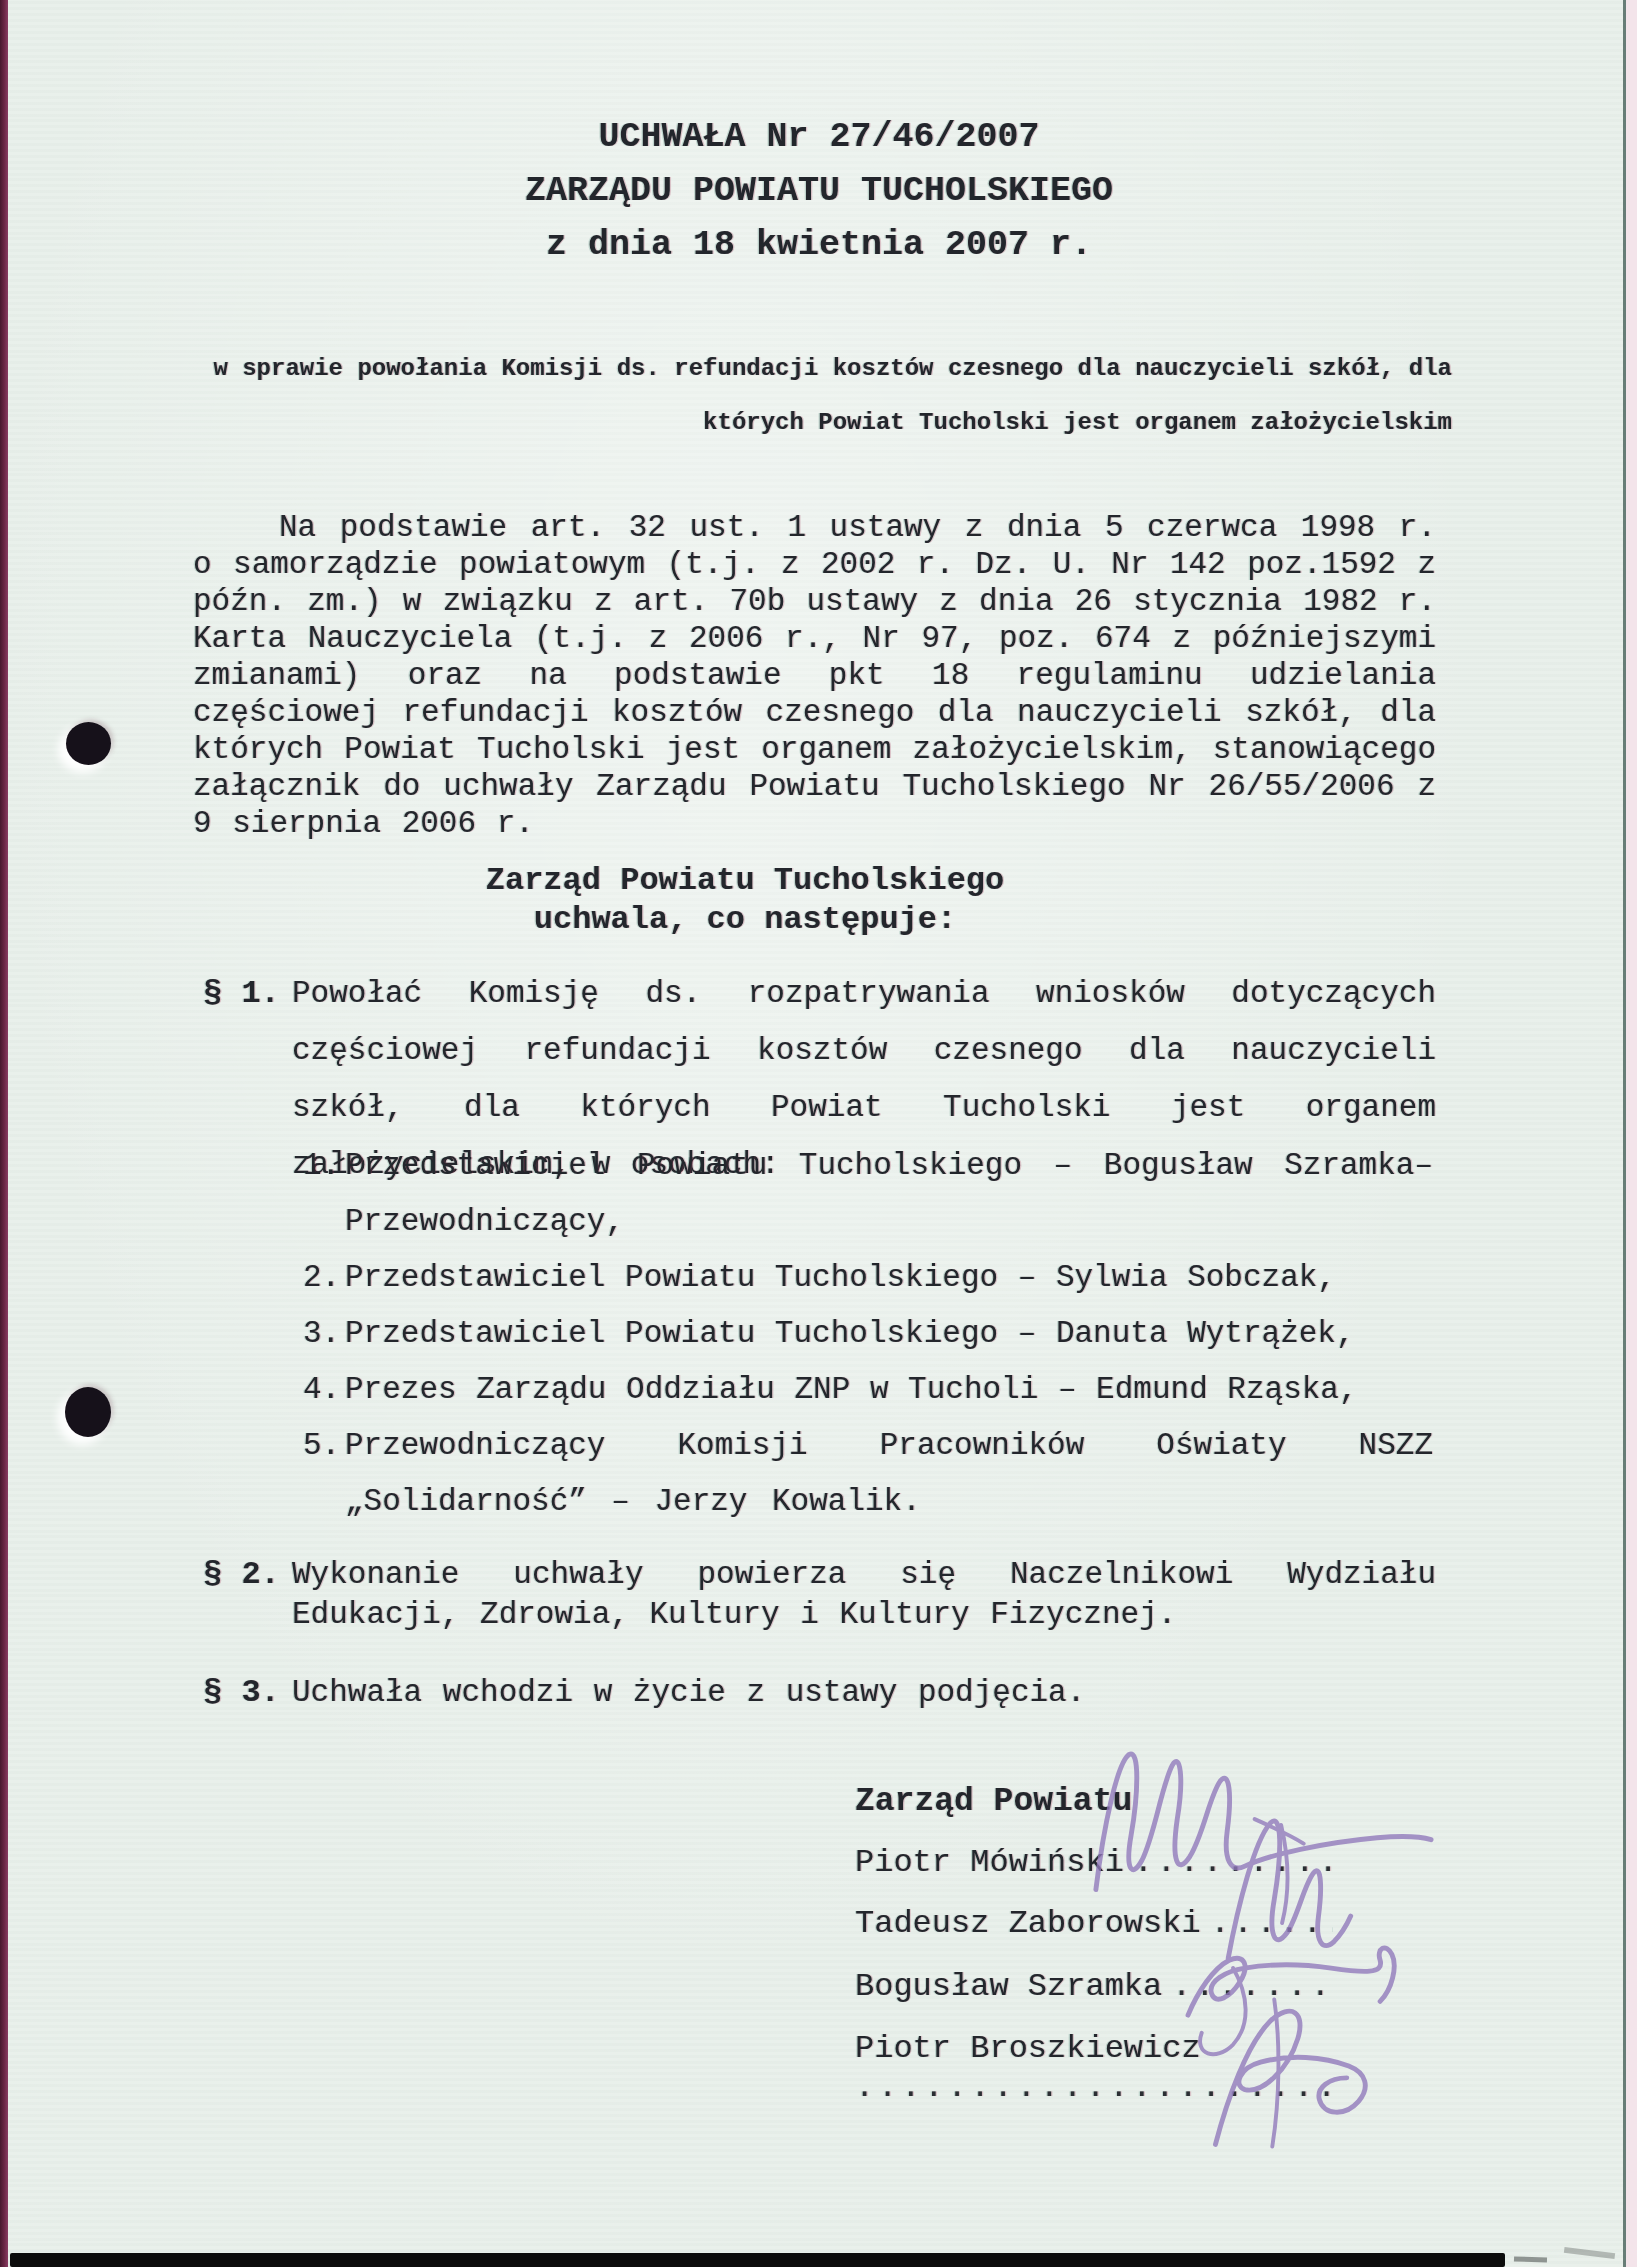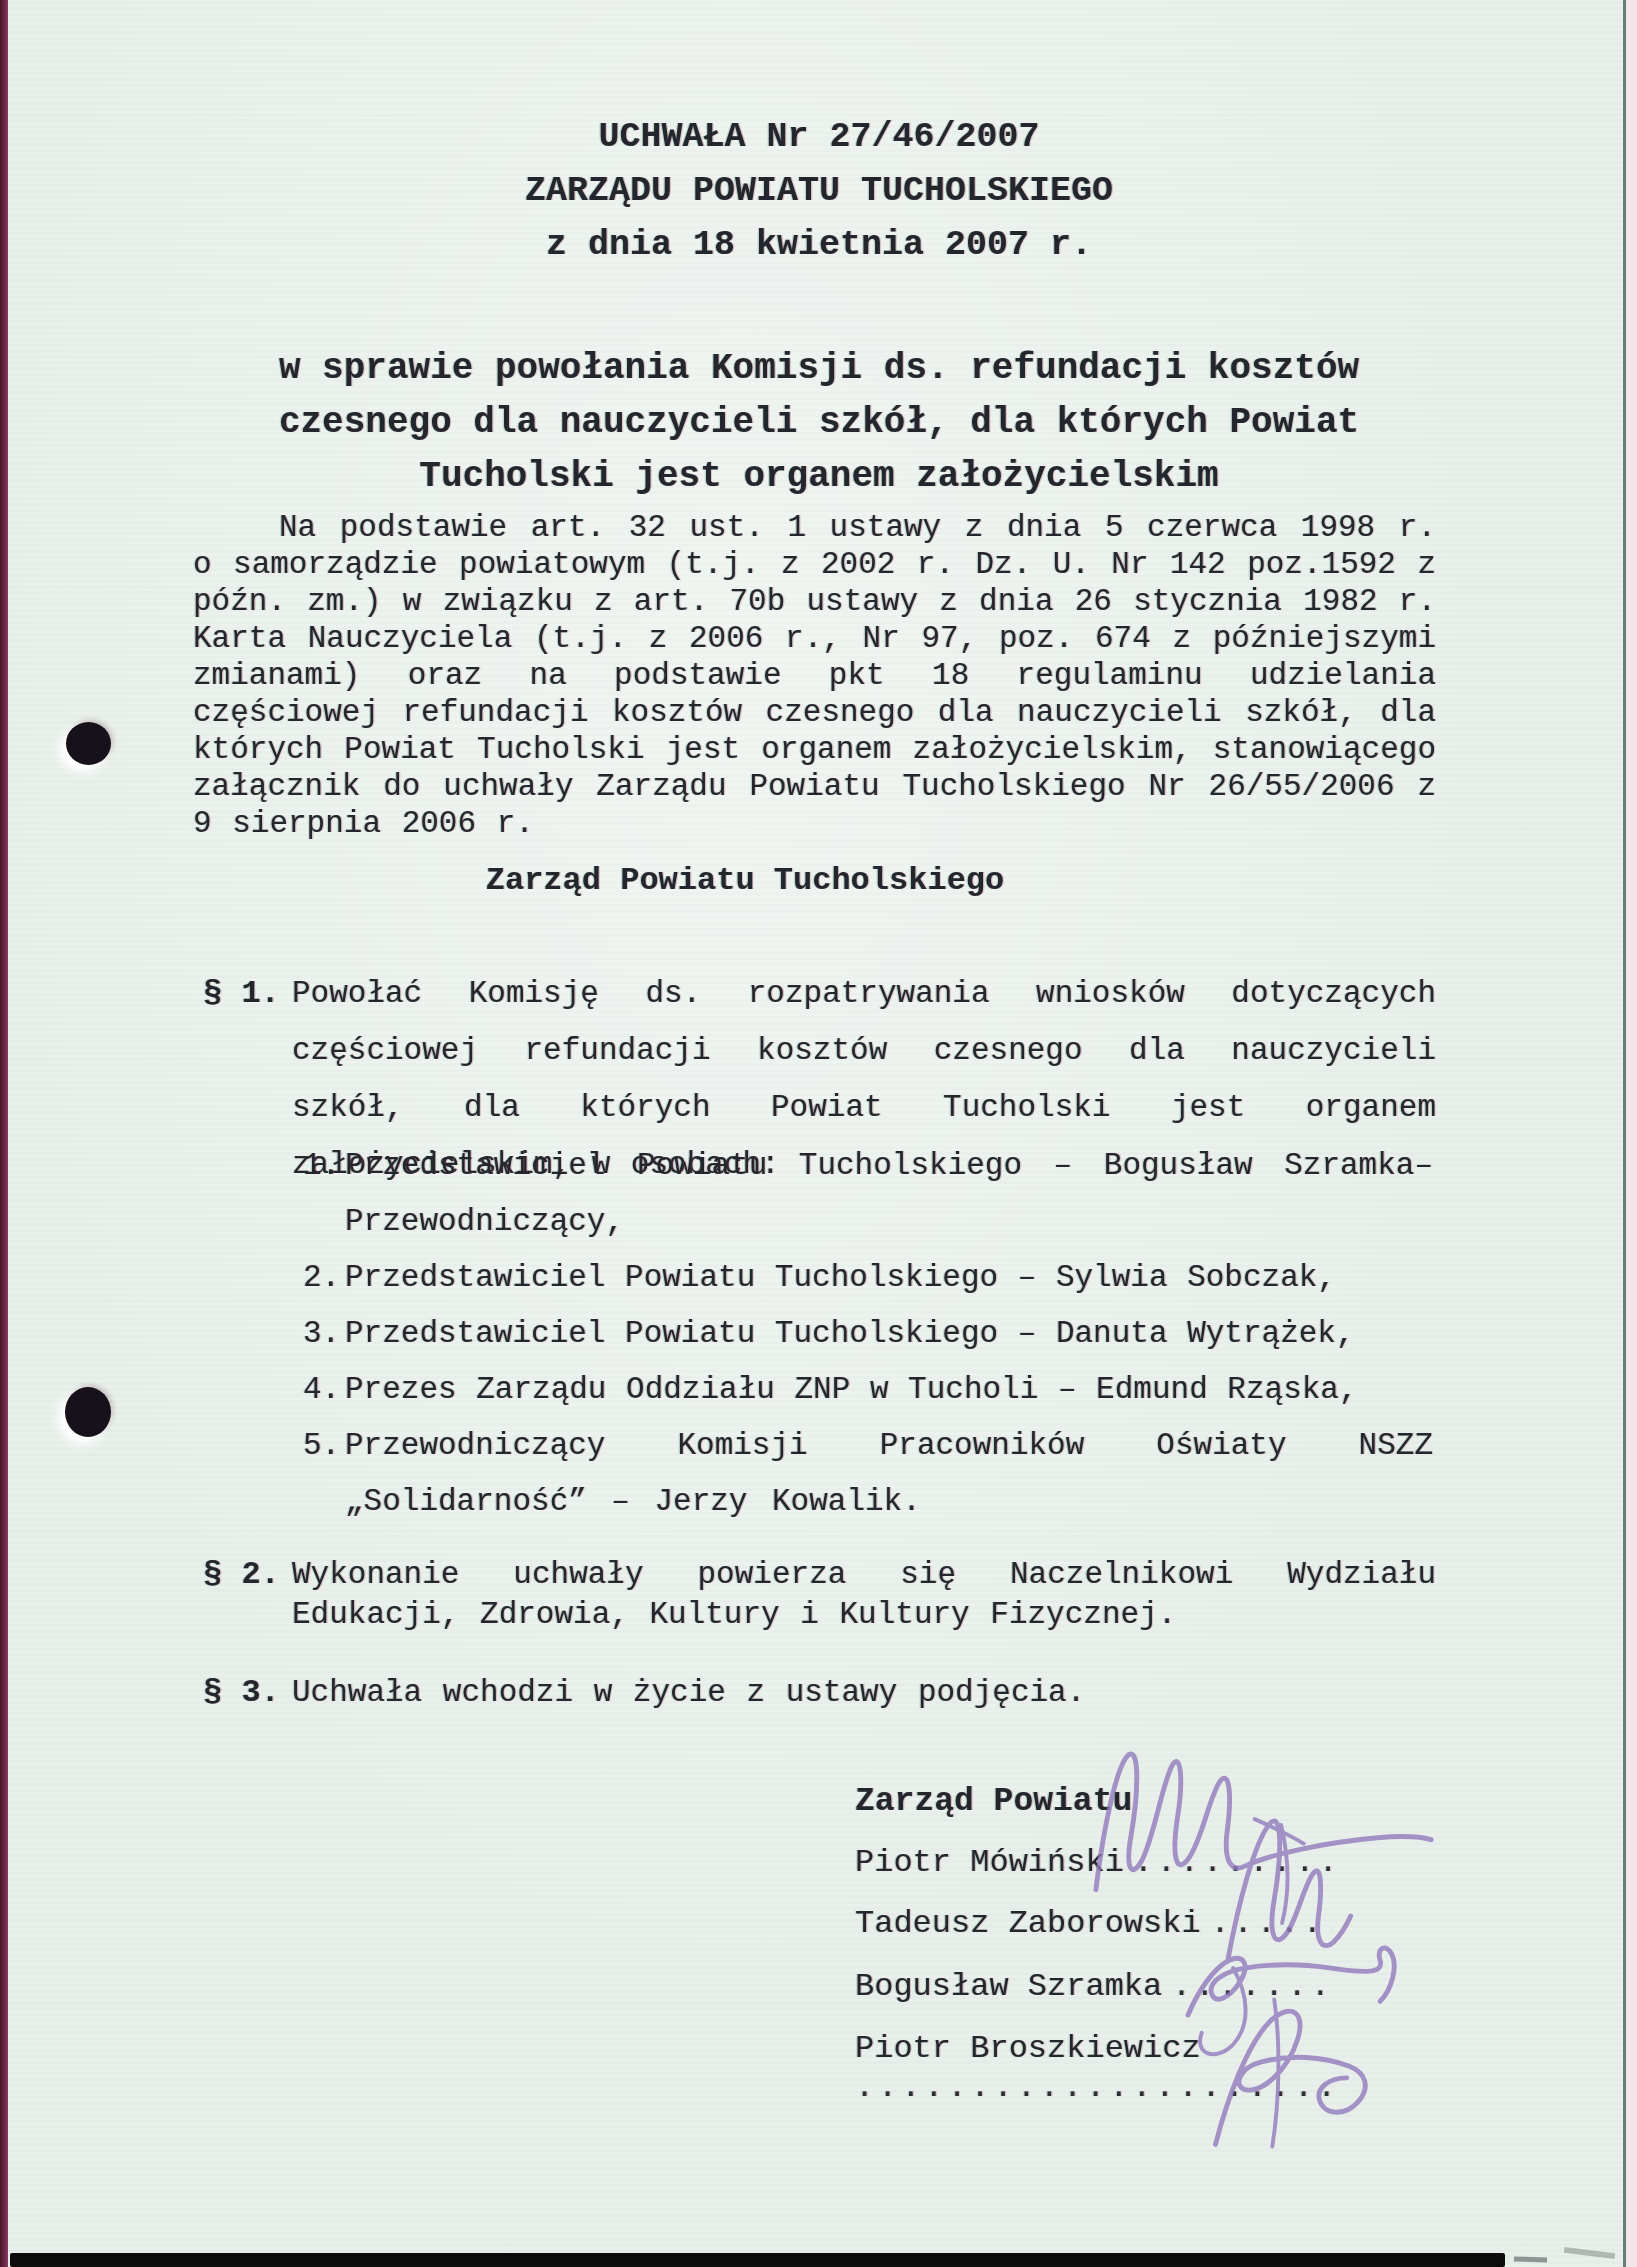--- a/index.html
+++ b/index.html
@@ -36,22 +36,22 @@
     position:absolute;background:#16111a;border-radius:50%;
     box-shadow:-5.9px 5.9px 8.8px 2px rgba(255,255,255,0.95), 2px -2px 4.9px rgba(90,40,60,0.25);
   }
   .hole.h1{left:66px;top:722px;width:45px;height:43px;}
   .hole.h2{left:65px;top:1387px;width:46px;height:50px;}
 
   
   .abs{position:absolute;}
   .title-line{left:0;width:1638px;text-align:center;font-weight:bold;font-size:35px;line-height:43px;}
   .t1{top:116px;} .t2{top:170px;} .t3{top:224px;}
-  .subject{left:186px;top:342px;width:1266px;text-align:center;font-weight:bold;
-    font-size:36px;line-height:54px;}
+  .subject{left:186px;top:342px;width:1266px;text-align:right;font-weight:bold;
+    font-size:24px;line-height:54px;}
   .preamble{left:193px;top:509px;width:1243px;font-size:31px;line-height:37px;
     text-align:justify;text-indent:86px;word-spacing:2px;}
   .enacting{left:2px;width:1486px;top:861px;text-align:center;font-weight:bold;
     font-size:32px;line-height:39px;}
   .section{display:flex;align-items:flex-start;}
   .sec-label{width:89px;flex:0 0 89px;font-weight:bold;font-size:32px;}
   .sec-text{width:1144px;text-align:justify;font-size:31px;word-spacing:2px;}
   .sec1{left:203px;top:965px;}  .sec1 .sec-label,.sec1 .sec-text{line-height:57px;}
   .sec2{left:203px;top:1555px;} .sec2 .sec-label,.sec2 .sec-text{line-height:40px;}
   .sec3{left:203px;top:1673px;} .sec3 .sec-label,.sec3 .sec-text{line-height:40px;}
@@ -88,20 +88,21 @@
   <div class="abs title-line t1 ink">UCHWAŁA Nr 27/46/2007</div>
   <div class="abs title-line t2 ink">ZARZĄDU POWIATU TUCHOLSKIEGO</div>
   <div class="abs title-line t3 ink">z dnia 18 kwietnia 2007 r.</div>
 
   <div class="abs subject ink">w sprawie powołania Komisji ds. refundacji kosztów czesnego dla nauczycieli szkół, dla których Powiat Tucholski jest organem założycielskim</div>
 
   <div class="abs preamble ink">Na podstawie art. 32 ust. 1 ustawy z dnia 5 czerwca 1998 r. o samorządzie powiatowym (t.j. z 2002 r. Dz. U. Nr 142 poz.1592 z późn. zm.) w związku z art. 70b ustawy z dnia 26 stycznia 1982 r. Karta Nauczyciela (t.j. z 2006 r., Nr 97, poz. 674 z późniejszymi zmianami) oraz na podstawie pkt 18 regulaminu udzielania częściowej refundacji kosztów czesnego dla nauczycieli szkół, dla których Powiat Tucholski jest organem założycielskim, stanowiącego załącznik do uchwały Zarządu Powiatu Tucholskiego Nr 26/55/2006 z 9 sierpnia 2006 r.</div>
 
   <div class="abs enacting ink">
     <div>Zarząd Powiatu Tucholskiego</div>
+    <div>uchwala, co następuje:</div>
   </div>
 
   <div class="abs section sec1 ink">
     <div class="sec-label">§ 1.</div>
     <div class="sec-text">Powołać Komisję ds. rozpatrywania wniosków dotyczących częściowej refundacji kosztów czesnego dla nauczycieli szkół, dla których Powiat Tucholski jest organem założycielskim, w osobach:</div>
   </div>
 
   <div class="abs members ink">
     <div class="member">
       <div class="num">1.</div>

